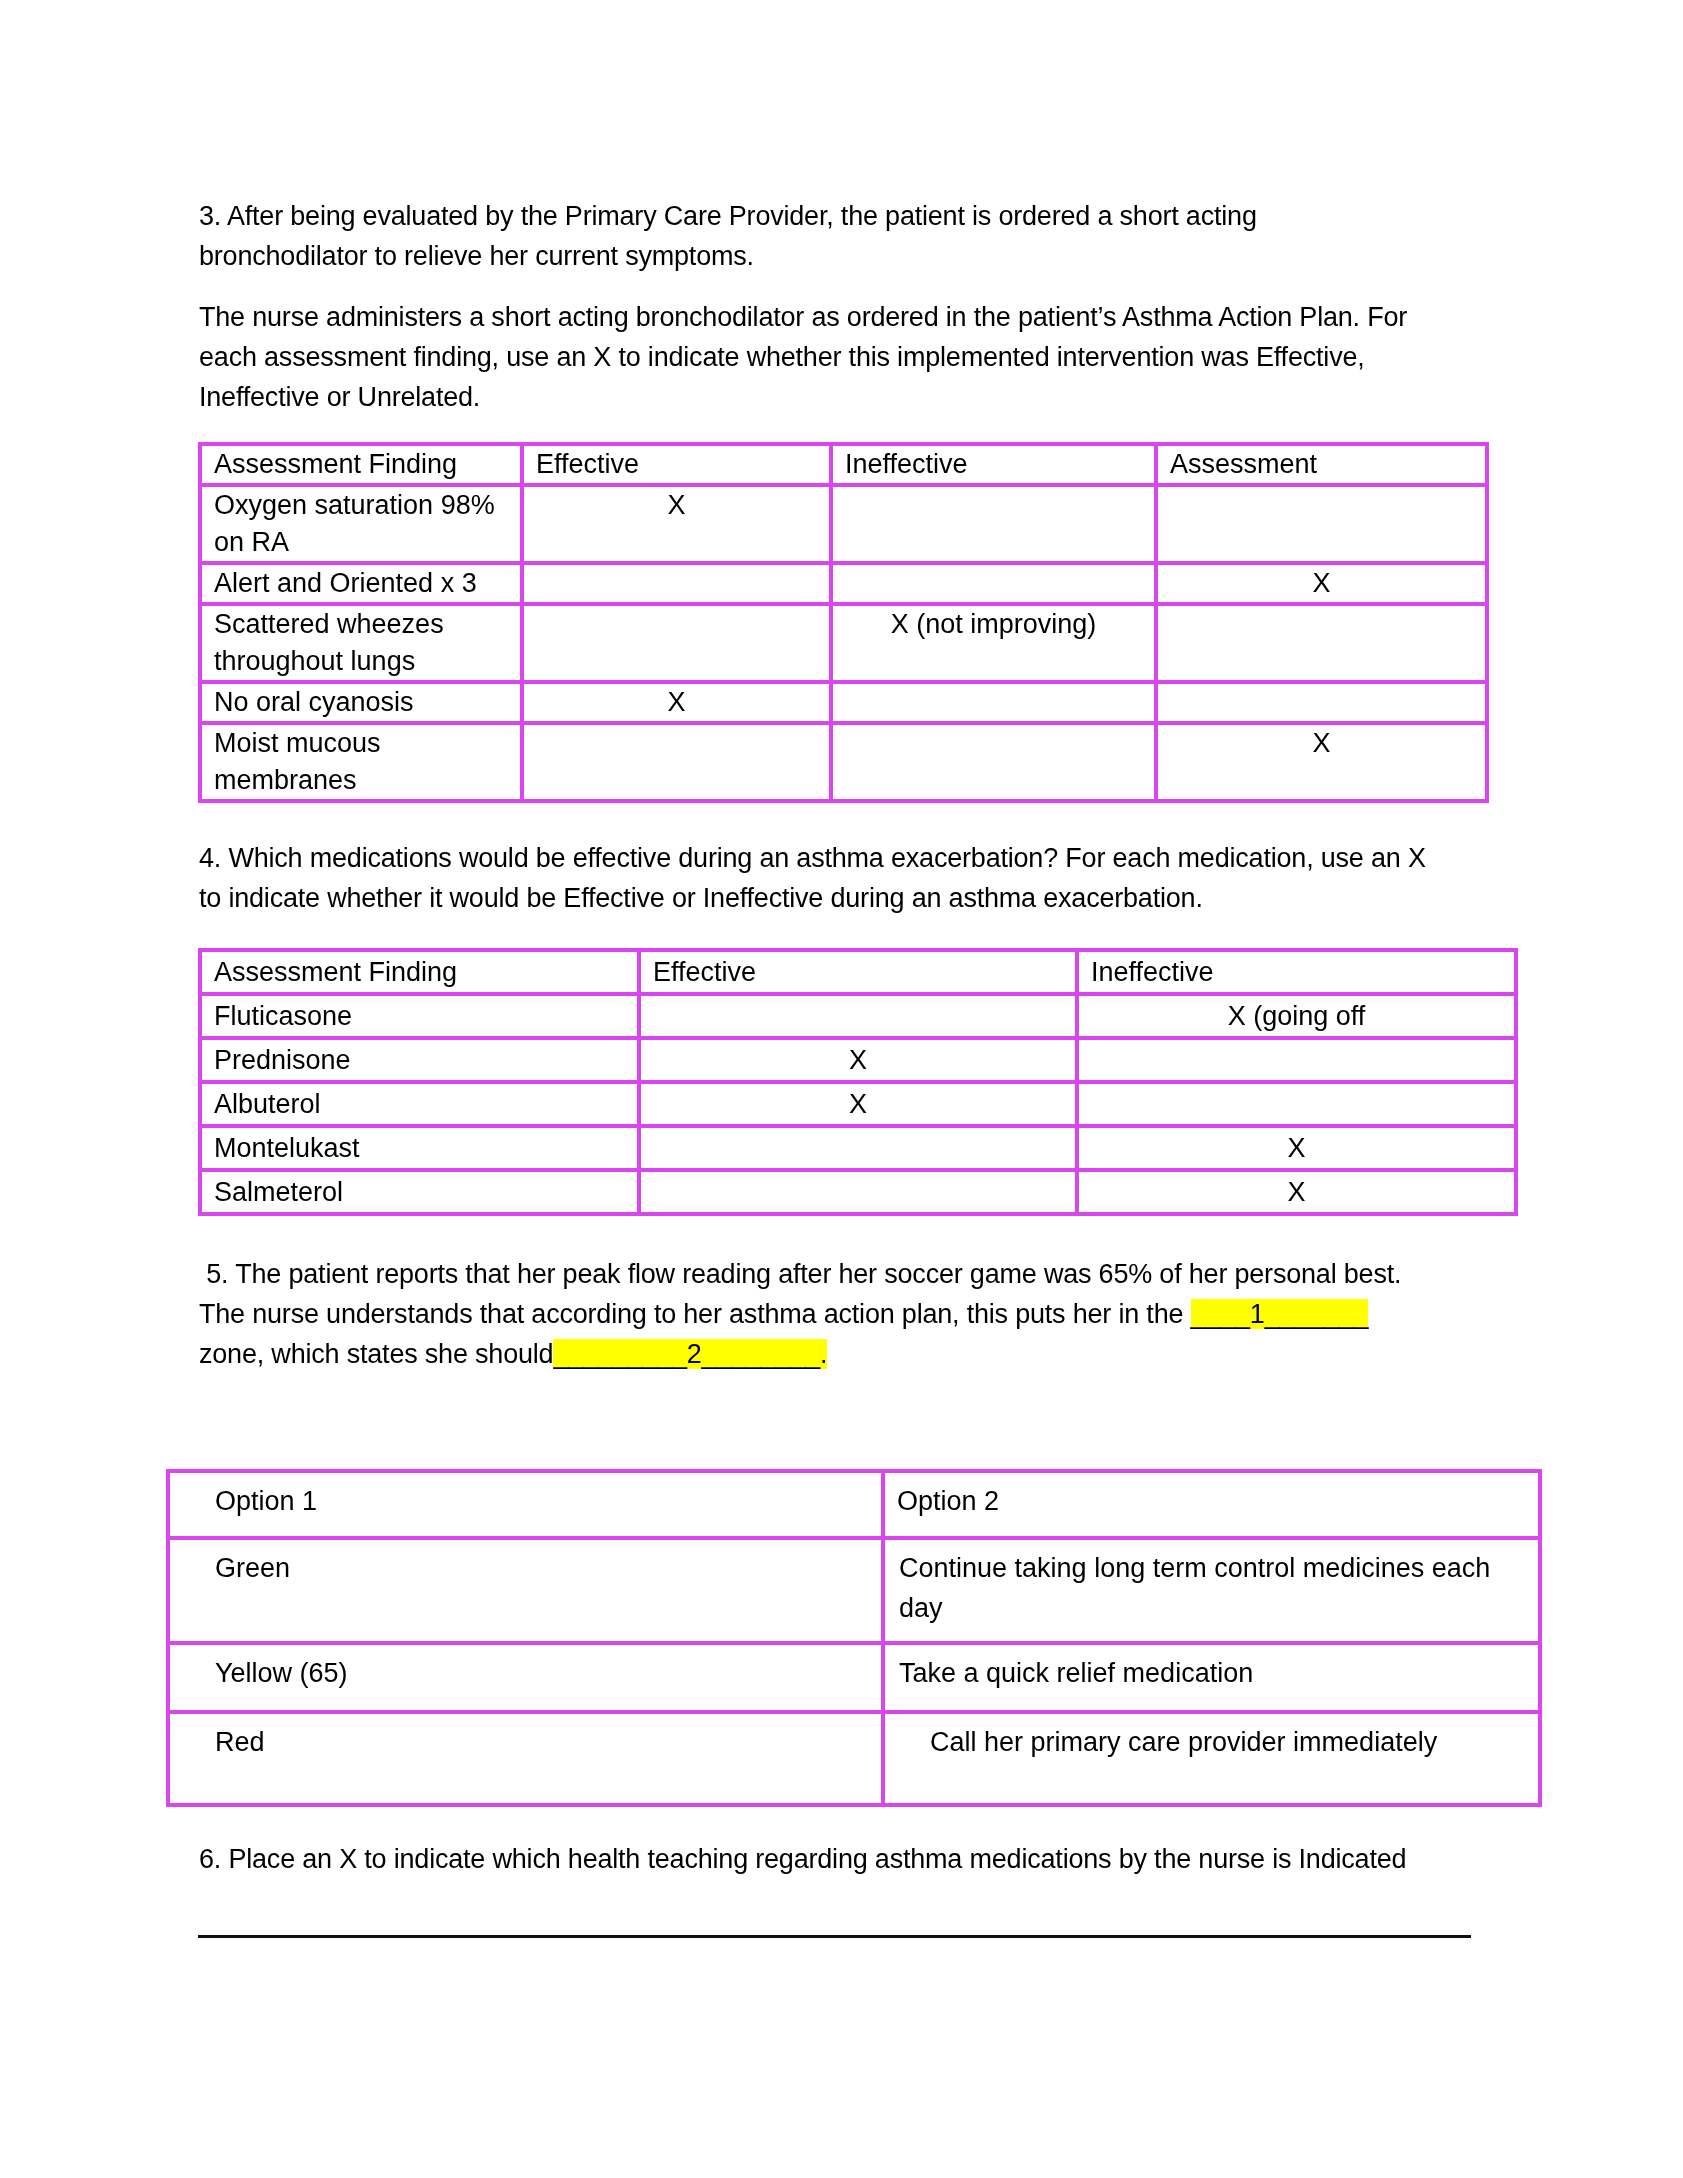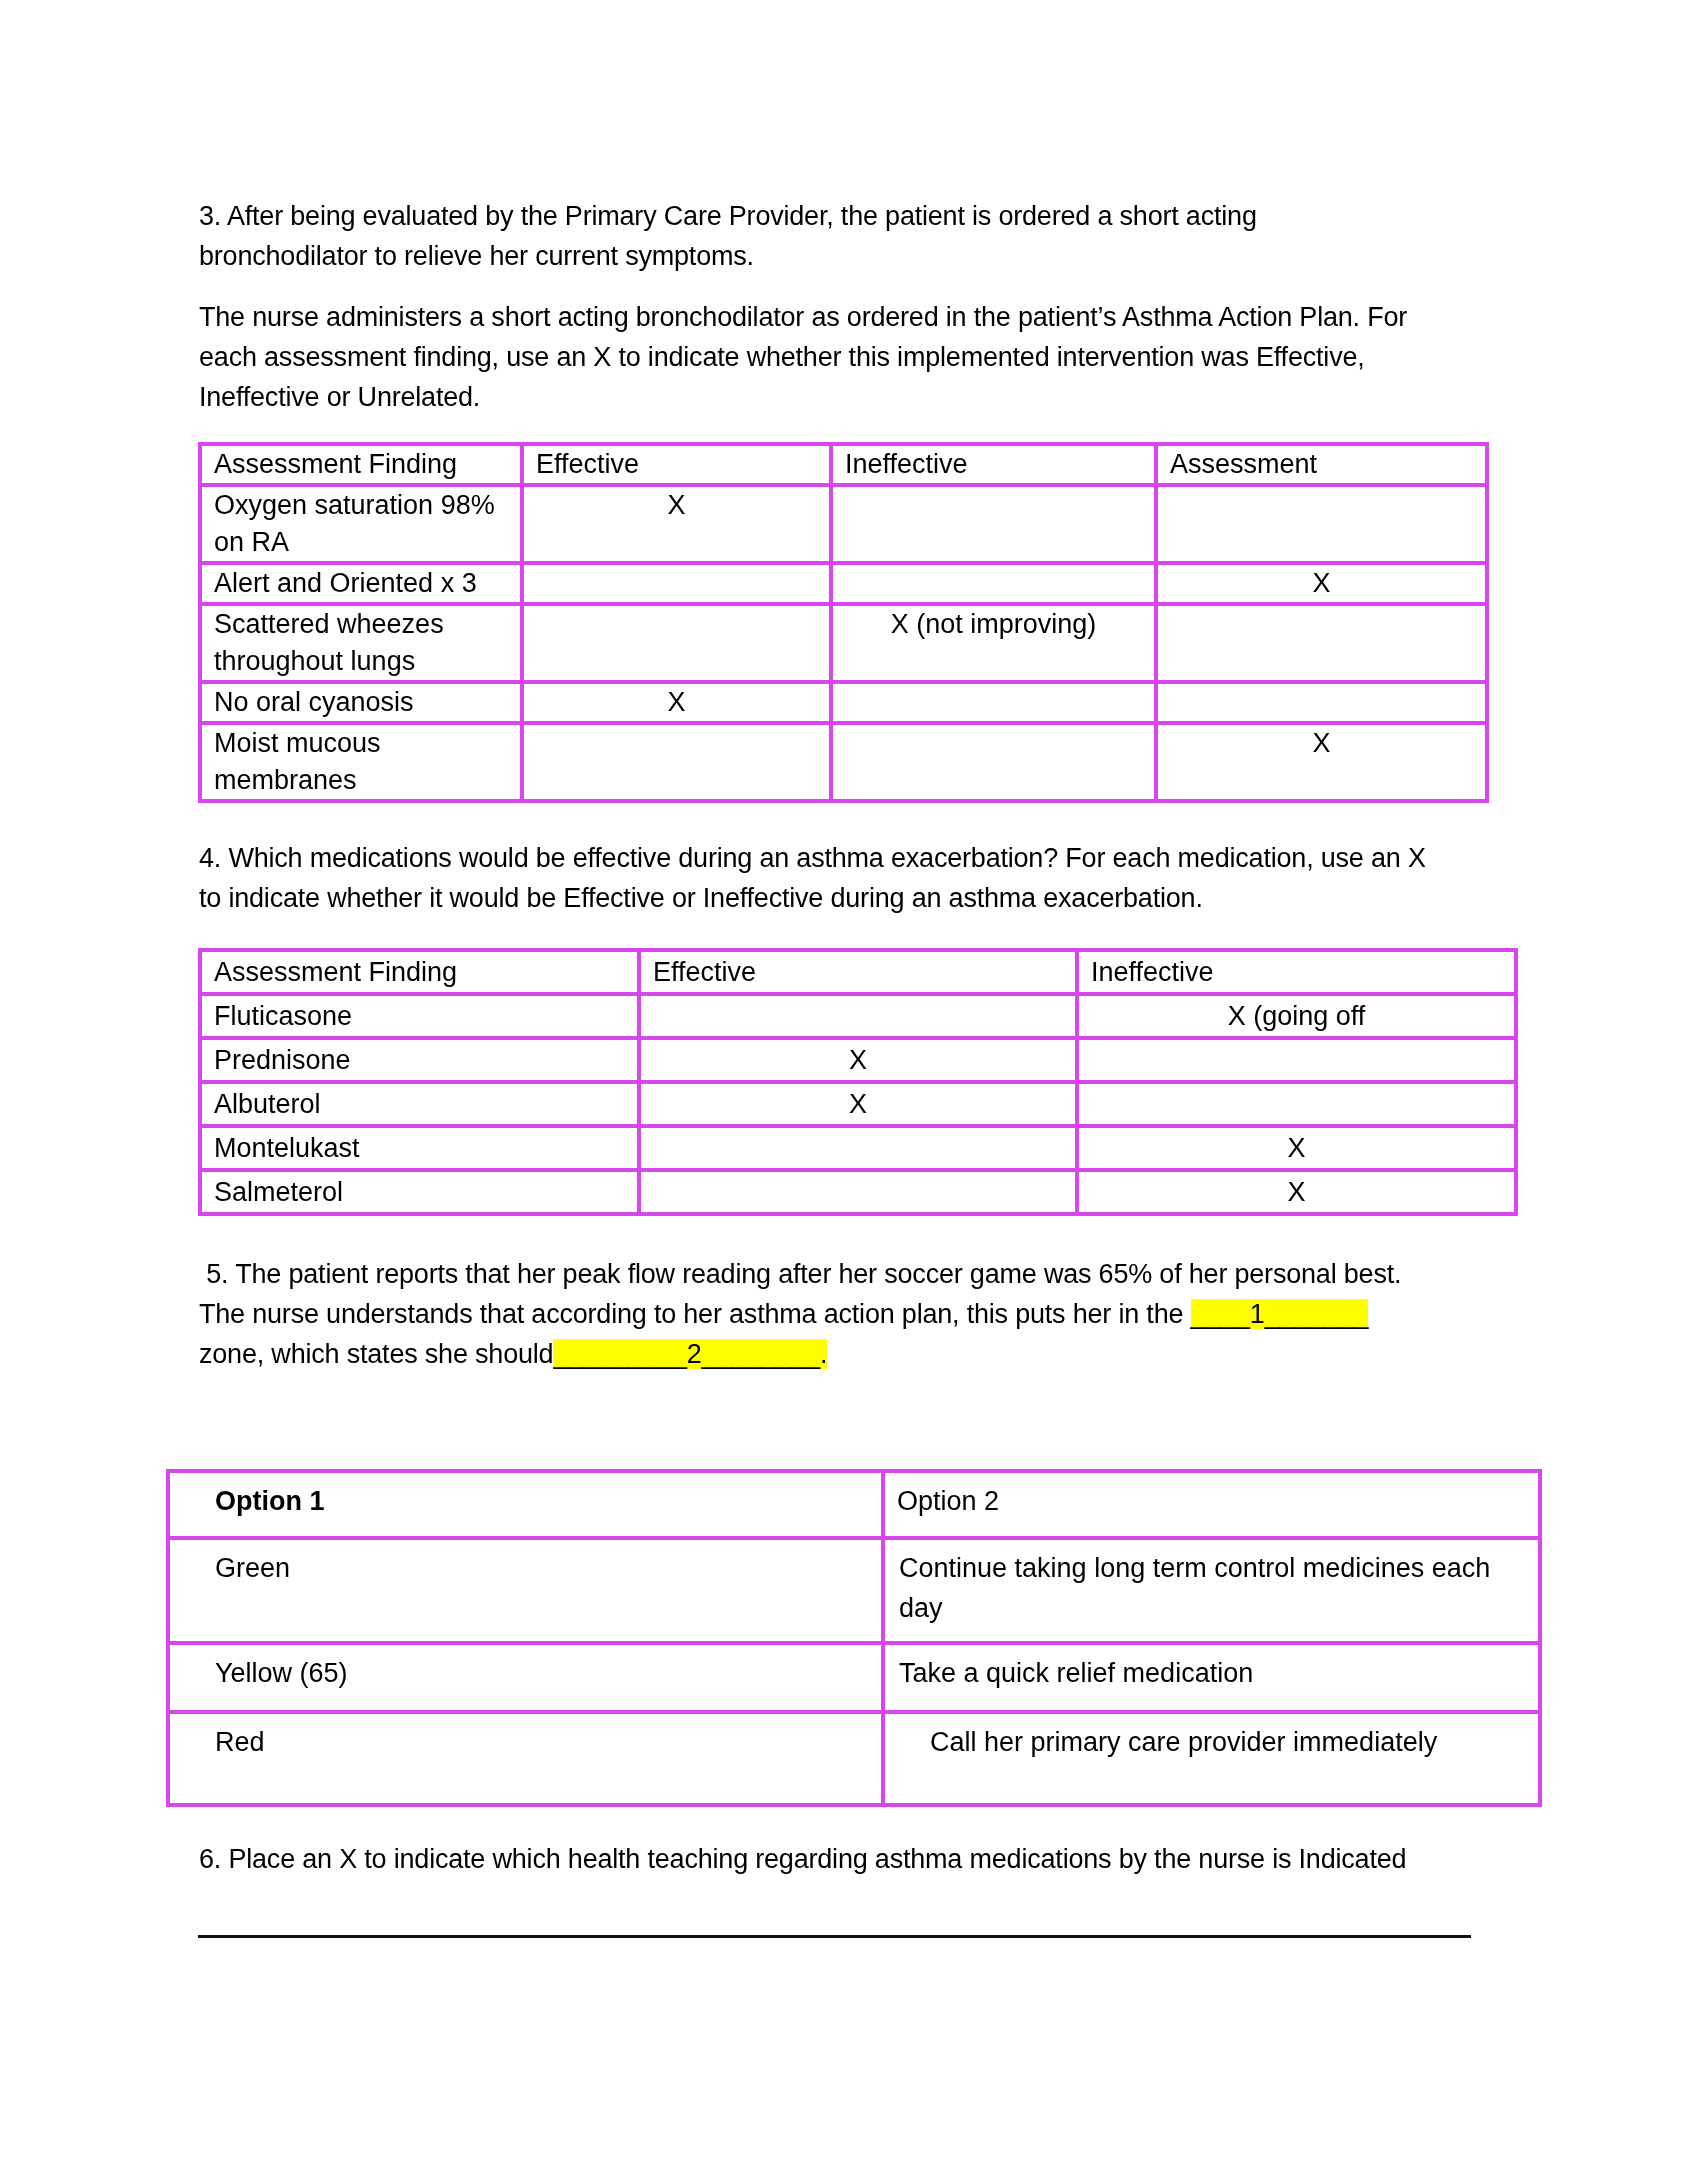--- a/index.html
+++ b/index.html
@@ -150,21 +150,21 @@
   <span class="line"><span>zone, which states she should</span><span class="hl">_________2________.</span></span>
 </div>
 
 <table class="grid" id="t3">
   <colgroup>
       <col style="width:715px">
       <col style="width:657px">
     </colgroup>
   <tbody>
       <tr>
-    <td class="c1" style="height:55px;font-weight:bold;">Option 1</td>
+    <td class="c1" style="height:55px;">Option 1</td>
     <td class="c2" style="padding-left:12px;">Option 2</td>
   </tr>
   <tr>
     <td class="c1" style="height:93px;">Green</td>
     <td class="c2">Continue taking long term control medicines each day</td>
   </tr>
   <tr>
     <td class="c1" style="height:57px;margin-left:47px;">Yellow (65)</td>
     <td class="c2">Take a quick relief medication</td>
   </tr>

